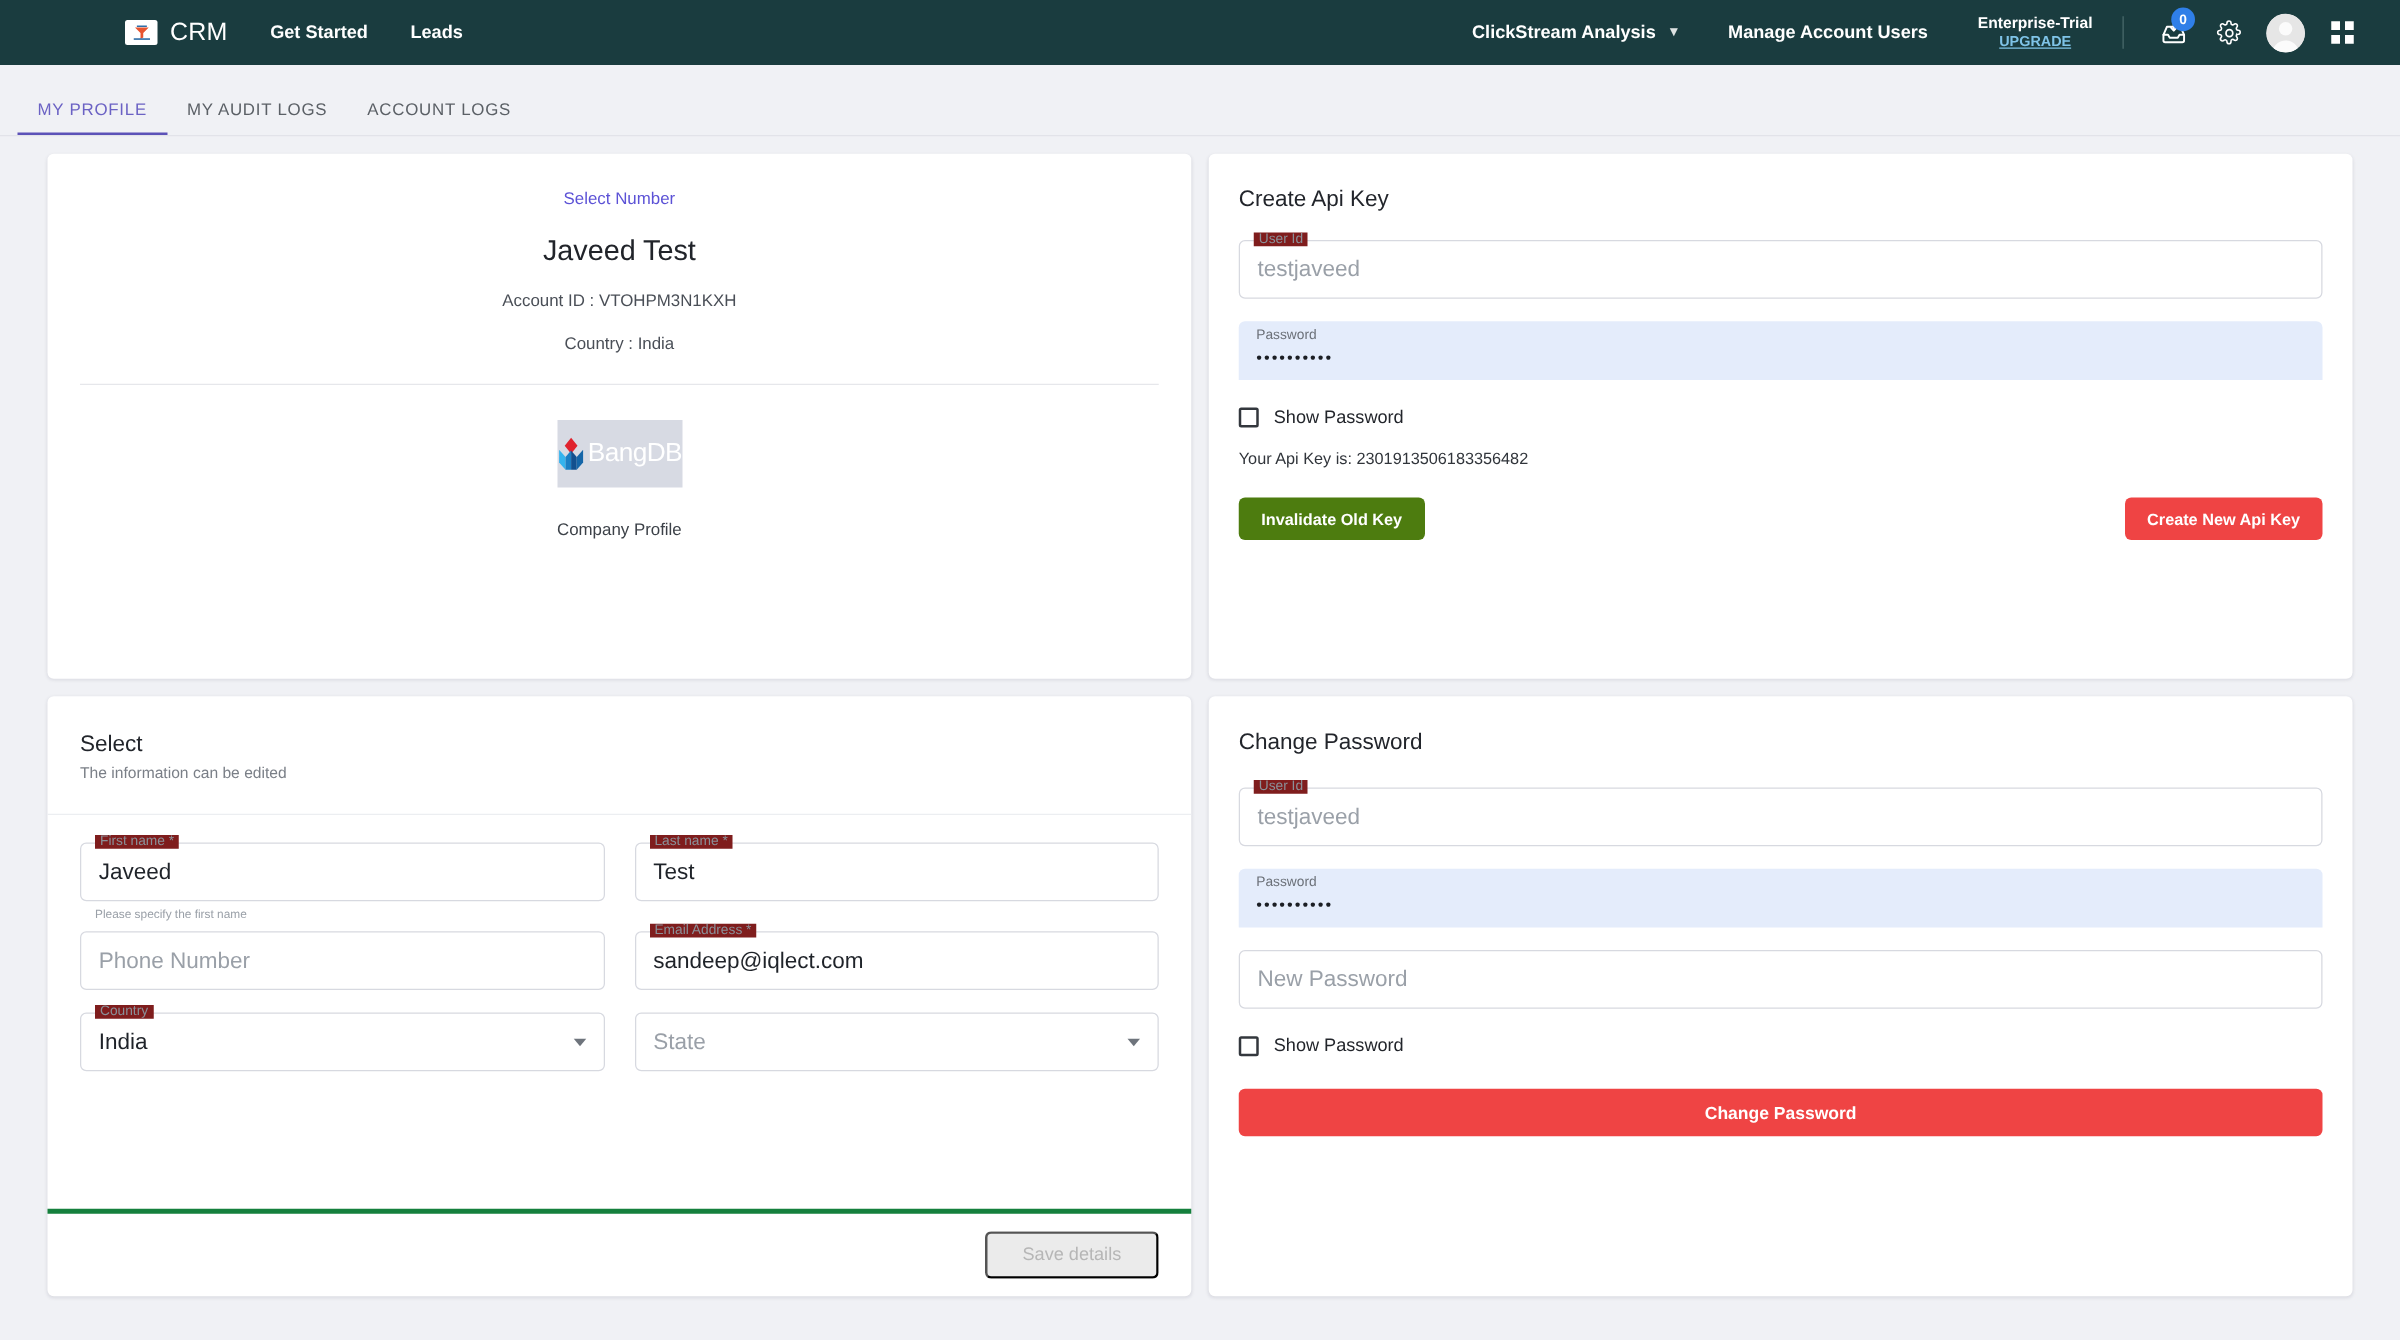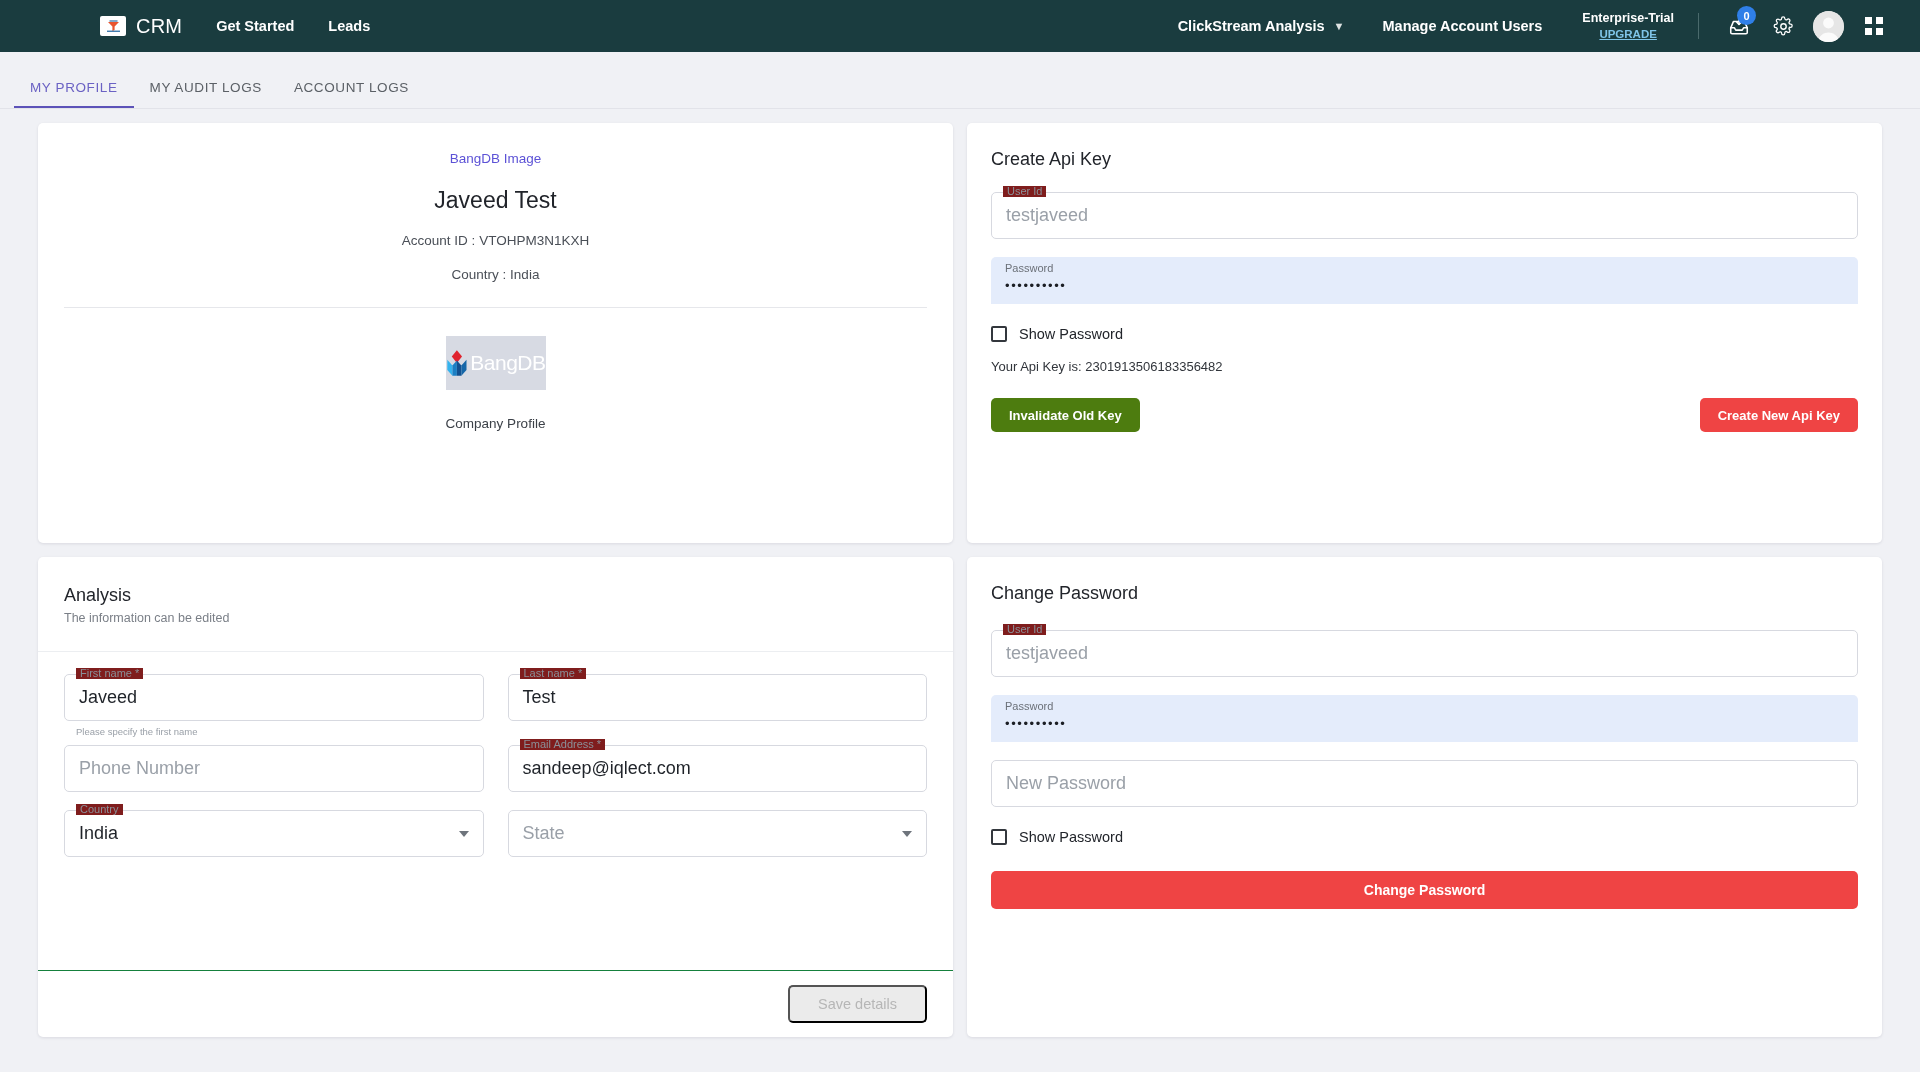--- a/index.html
+++ b/index.html
@@ -187,21 +187,21 @@
   .apikey-line { font-size:13px; color:#31353b; margin-top:17px; }
   .btnrow { display:flex; justify-content:space-between; align-items:center; margin-top:24px; }
 
   
   .form-card { padding:0; height:480px; display:flex; flex-direction:column; }
   .form-head { padding:28px 26px 26px 26px; border-bottom:1px solid #eceef1; }
   .form-body { padding:22px 26px 0 26px; flex:1; }
   .frow { display:grid; grid-template-columns:1fr 1fr; gap:24px; }
   .frow + .frow { margin-top:12px; }
   .form-foot {
-    border-top:1px solid #15803d; padding:14px 26px;
+    border-top:4px solid #15803d; padding:14px 26px;
     display:flex; justify-content:flex-end;
   }
 
   
   .cp-card { padding:26px 24px 28px 24px; height:480px; }
   .mt18 { margin-top:18px; }
   .mt22 { margin-top:22px; }
   .mt26 { margin-top:26px; }
 </style>
 </head>
@@ -278,21 +278,21 @@
 
 <div class="tabbar">
   <div class="tab active">MY PROFILE</div>
   <div class="tab">MY AUDIT LOGS</div>
   <div class="tab">ACCOUNT LOGS</div>
 </div>
 
 <div class="page">
 
   <div class="card prof-card">
-    <div class="select-image">BangDB Image</div>
+    <div class="select-image">Select Number</div>
     <div class="prof-name">Javeed Test</div>
     <div class="prof-meta">Account ID : VTOHPM3N1KXH</div>
     <div class="prof-meta second">Country : India</div>
     <div class="prof-divider"></div>
     <div class="logo-wrap">
       <div class="bangdb-logo">
         <svg width="34" height="44" viewBox="0 0 34 44">
           <path d="M17 2 L25 12 L17 22 L9 12 Z" fill="#e0232e"></path>
           <path d="M2 17 L10 26 L10 42 L2 33 Z" fill="#34b3ee"></path>
           <path d="M10 26 L17 18 L17 42 L10 42 Z" fill="#1b7fc4"></path>
@@ -330,21 +330,21 @@
     <div class="apikey-line">Your Api Key is: 2301913506183356482</div>
 
     <div class="btnrow">
       <button class="btn btn-red">Invalidate Old Key</button>
       <button class="btn btn-blue">Create New Api Key</button>
     </div>
   </div>
 
   <div class="card form-card">
     <div class="form-head">
-      <div class="sec-title">Analysis</div>
+      <div class="sec-title">Select</div>
       <div class="sec-sub">The information can be edited</div>
     </div>
 
     <div class="form-body">
       <div class="frow">
         <div>
           <div class="field">
             <div class="outlined notched">
               <span class="legend">First name *</span>
               <span class="fval">Javeed</span>

